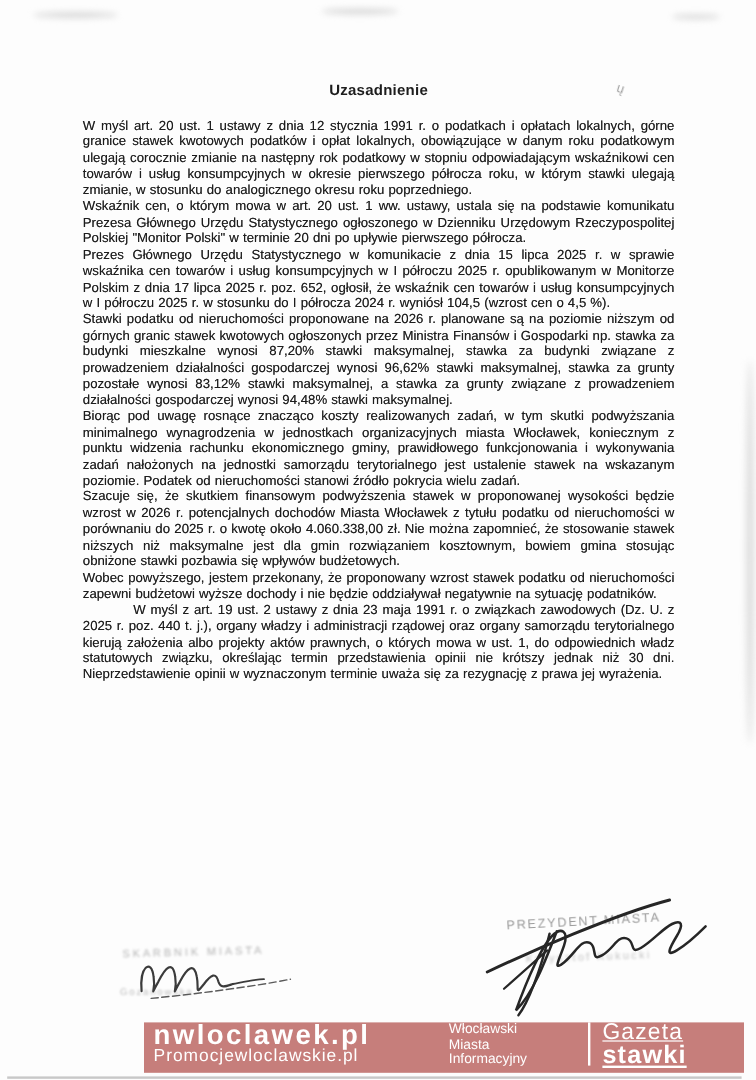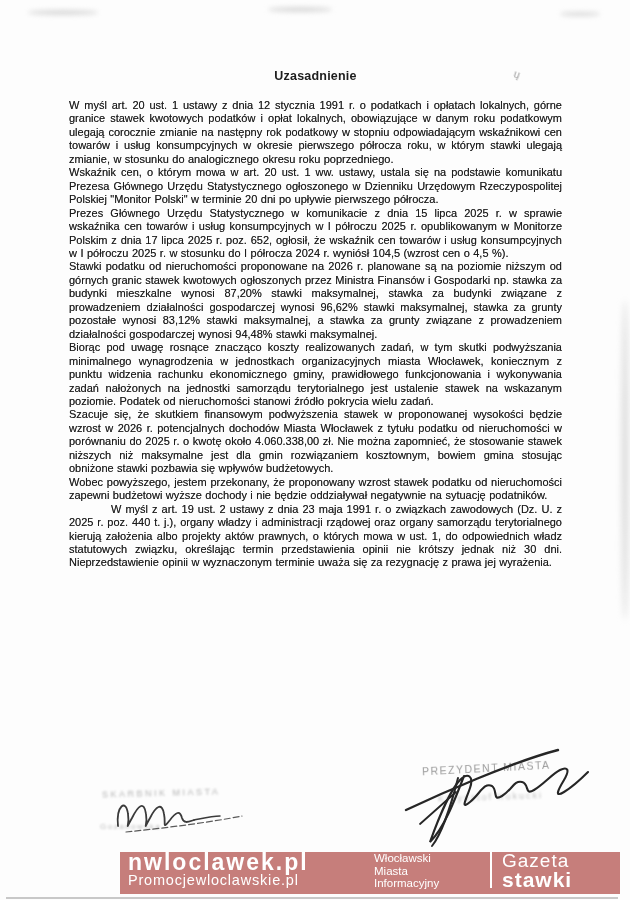--- a/index.html
+++ b/index.html
@@ -54,21 +54,21 @@
   
   .banner {
     position:absolute; left:120px; top:852px; width:500px; height:42px;
     display:flex; color:#ffffff;
   }
   .banner-left { width:254px; padding-left:8px; box-sizing:border-box; }
   .banner-site1 { font-size:23px; font-weight:bold; letter-spacing:2px; line-height:21px; white-space:nowrap; }
   .banner-site2 { font-size:14.5px; font-weight:normal; letter-spacing:0.8px; line-height:15px; white-space:nowrap; }
   .banner-mid { width:116px; font-size:11.5px; font-weight:normal; line-height:12.5px; }
   .banner-divider { width:2px; height:36px; background:#ffffff; }
-  .banner-right { padding-left:10px; }
+  .banner-right { padding-left:10px;text-decoration:underline; }
   .banner-paper1 { font-size:19px; font-weight:400; line-height:18px; letter-spacing:1px; }
   .banner-paper2 { font-size:21px; font-weight:bold; line-height:20px; letter-spacing:1px; }
 </style>
 </head>
 <body>
 
 <div class="page">
 
   <div class="smudge s1"></div>
   <div class="smudge s2"></div>

